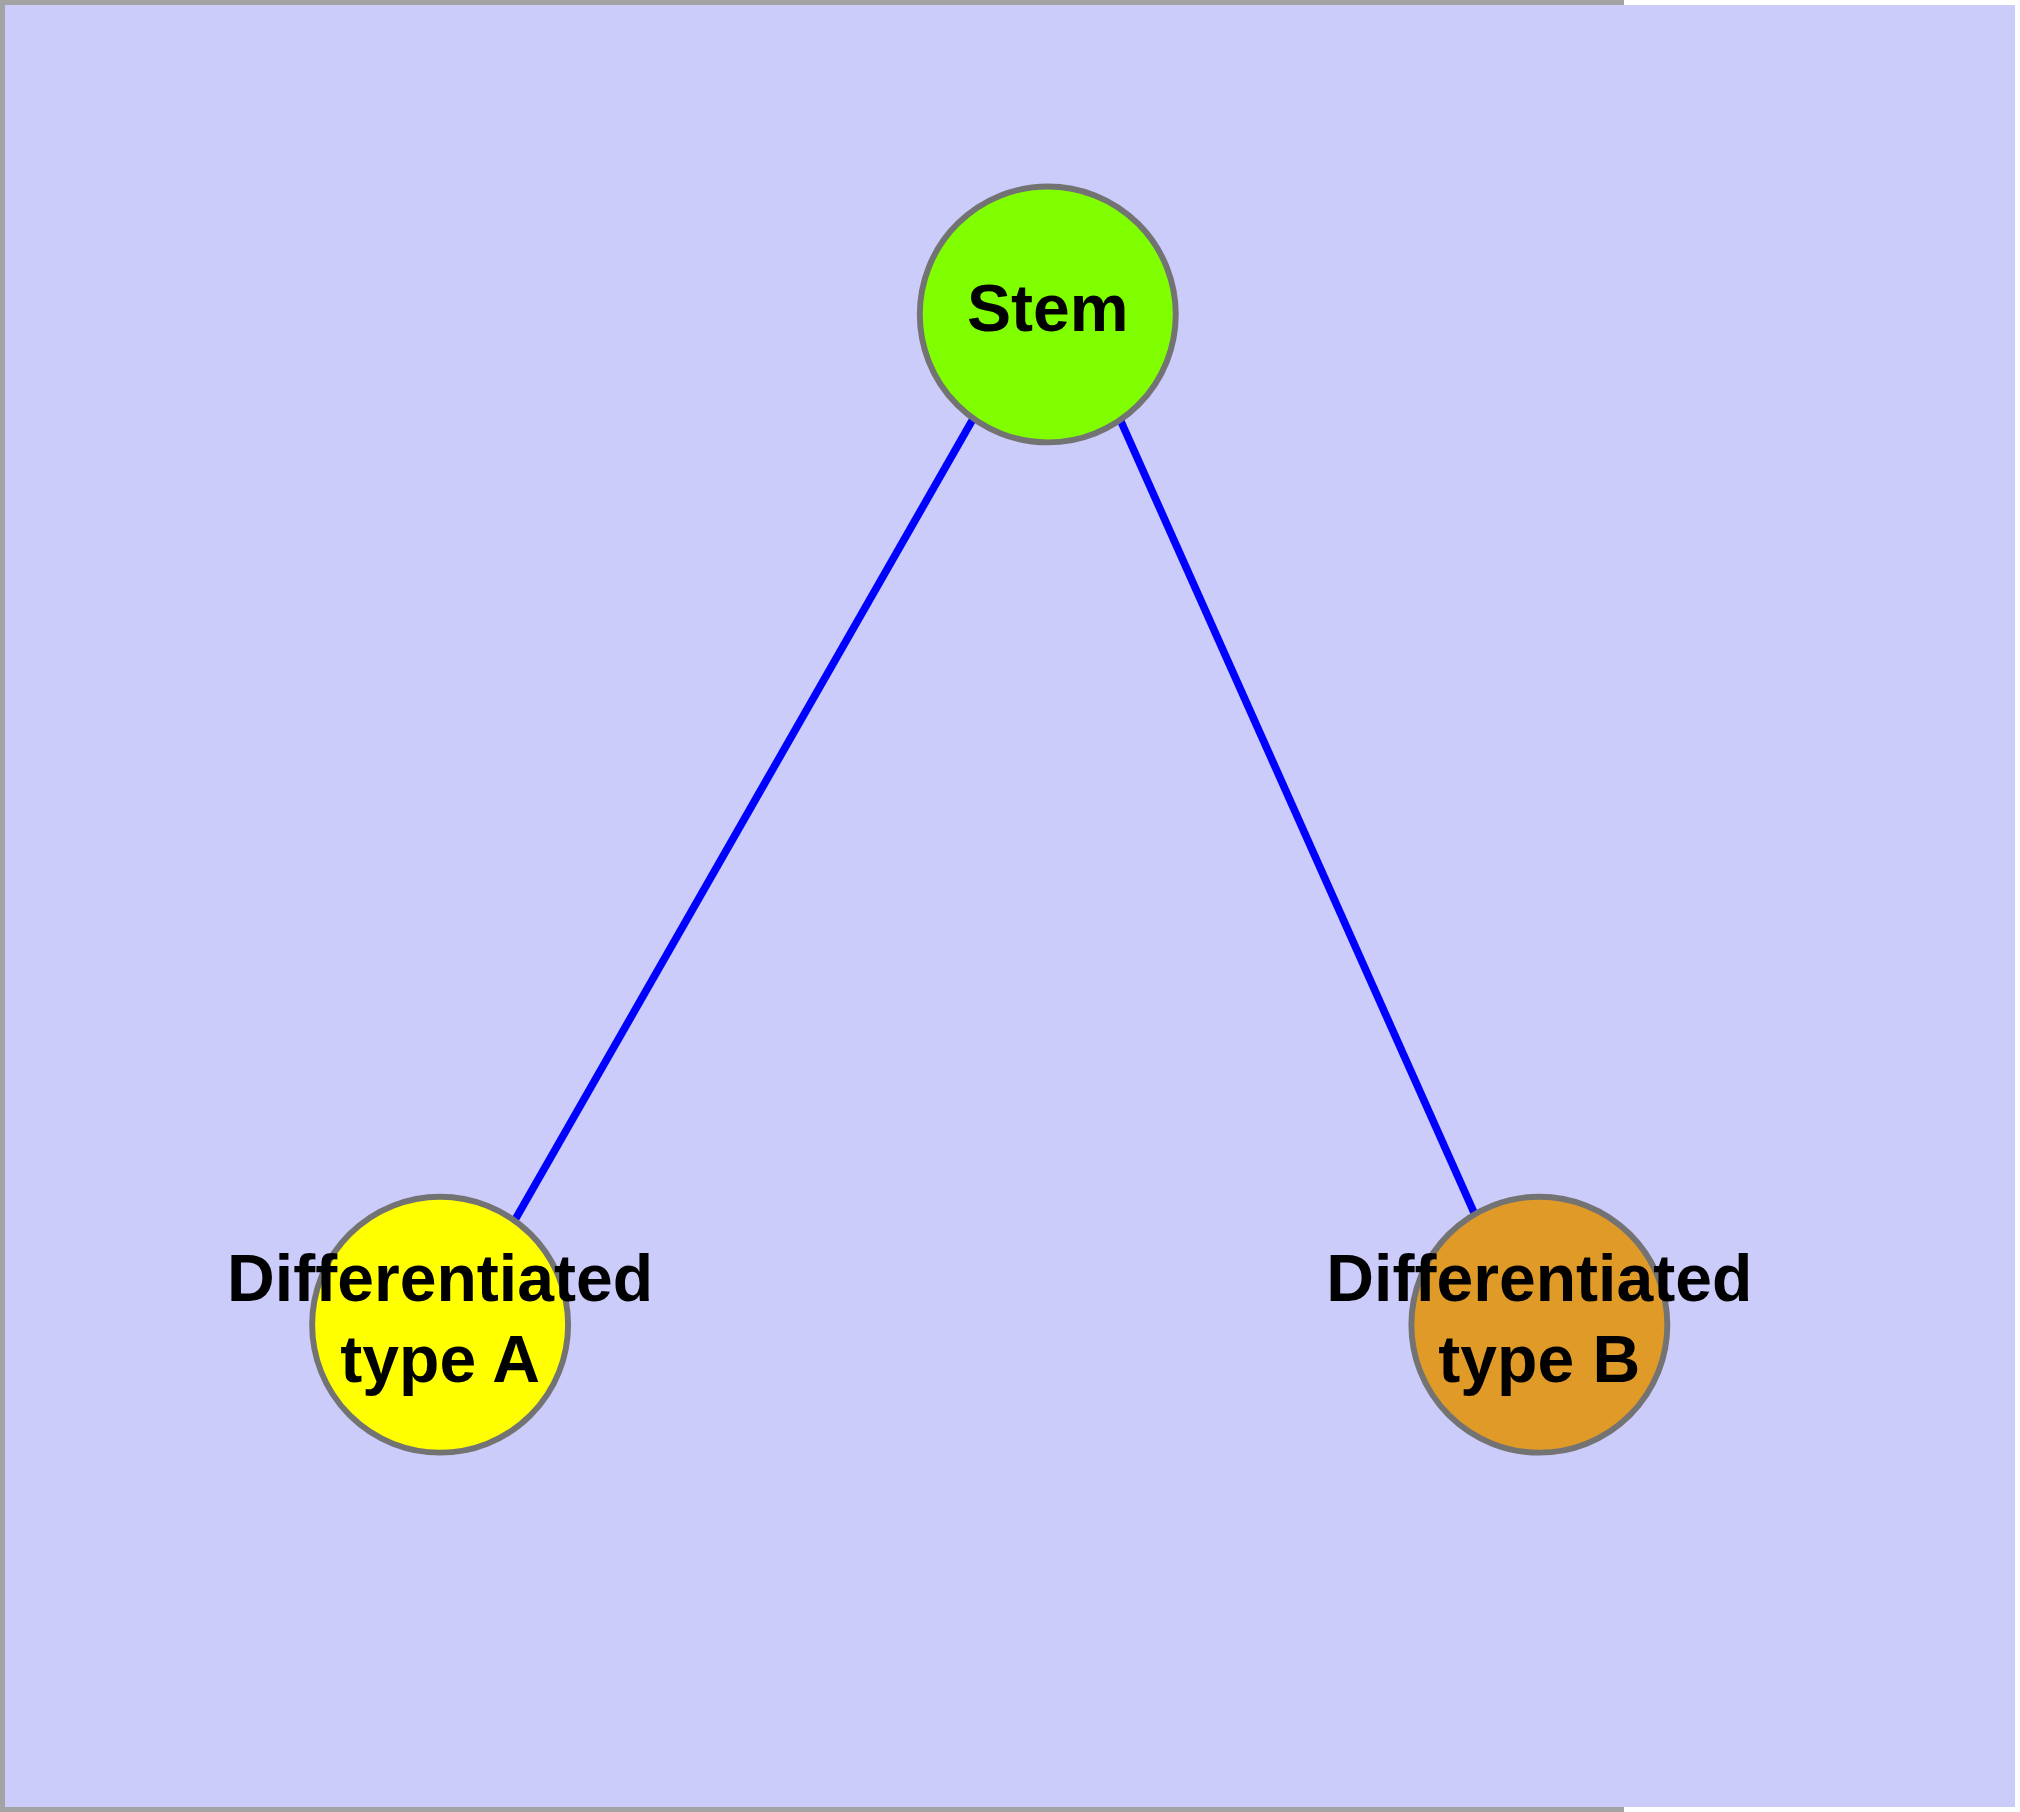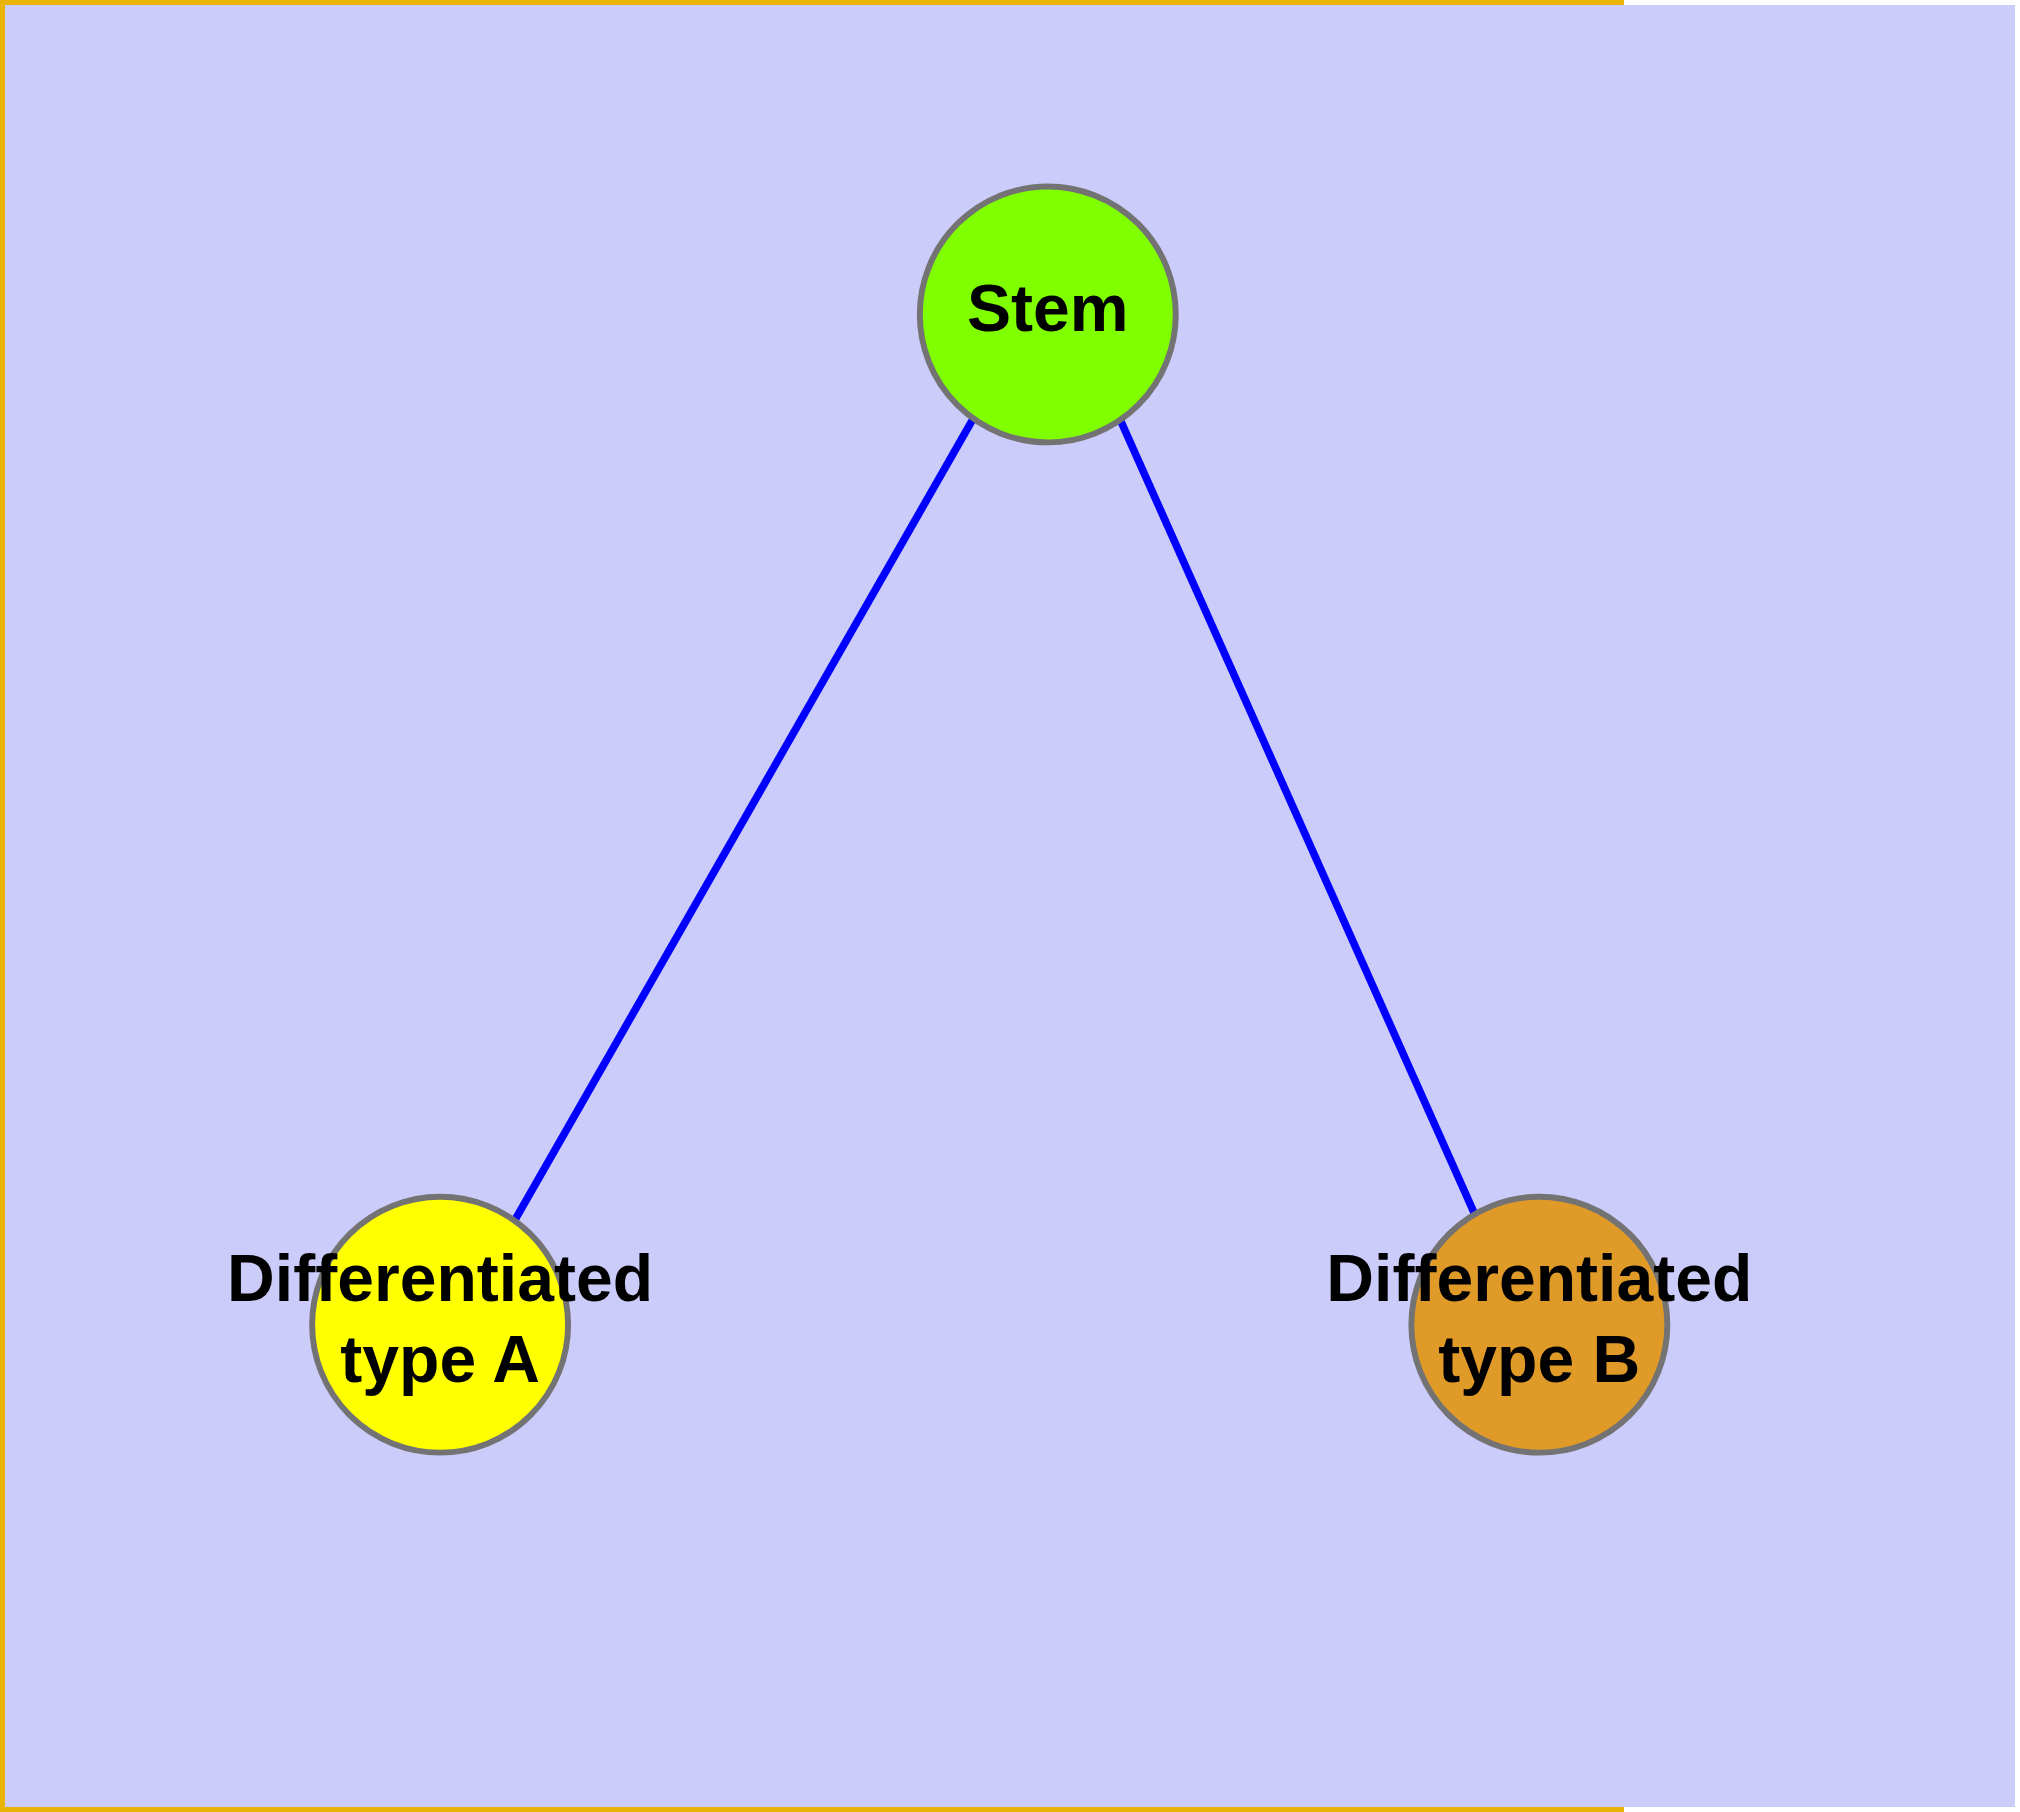--- a/index.html
+++ b/index.html
@@ -10,21 +10,21 @@
   body {
     width: 2021px;
     height: 1812px;
     overflow: hidden;
     font-family: "Liberation Sans", sans-serif;
   }
   #canvas {
     position: relative;
     width: 1624px;
     height: 1812px;
-    background: #eab308;
+    background: #a3a3a3;
   }
   #plot-background {
     position: absolute;
     left: 5.1px;
     top: 5.1px;
     width: 2010px;
     height: 1802px;
     background: #ccccfa;
   }
   #graph-svg {

